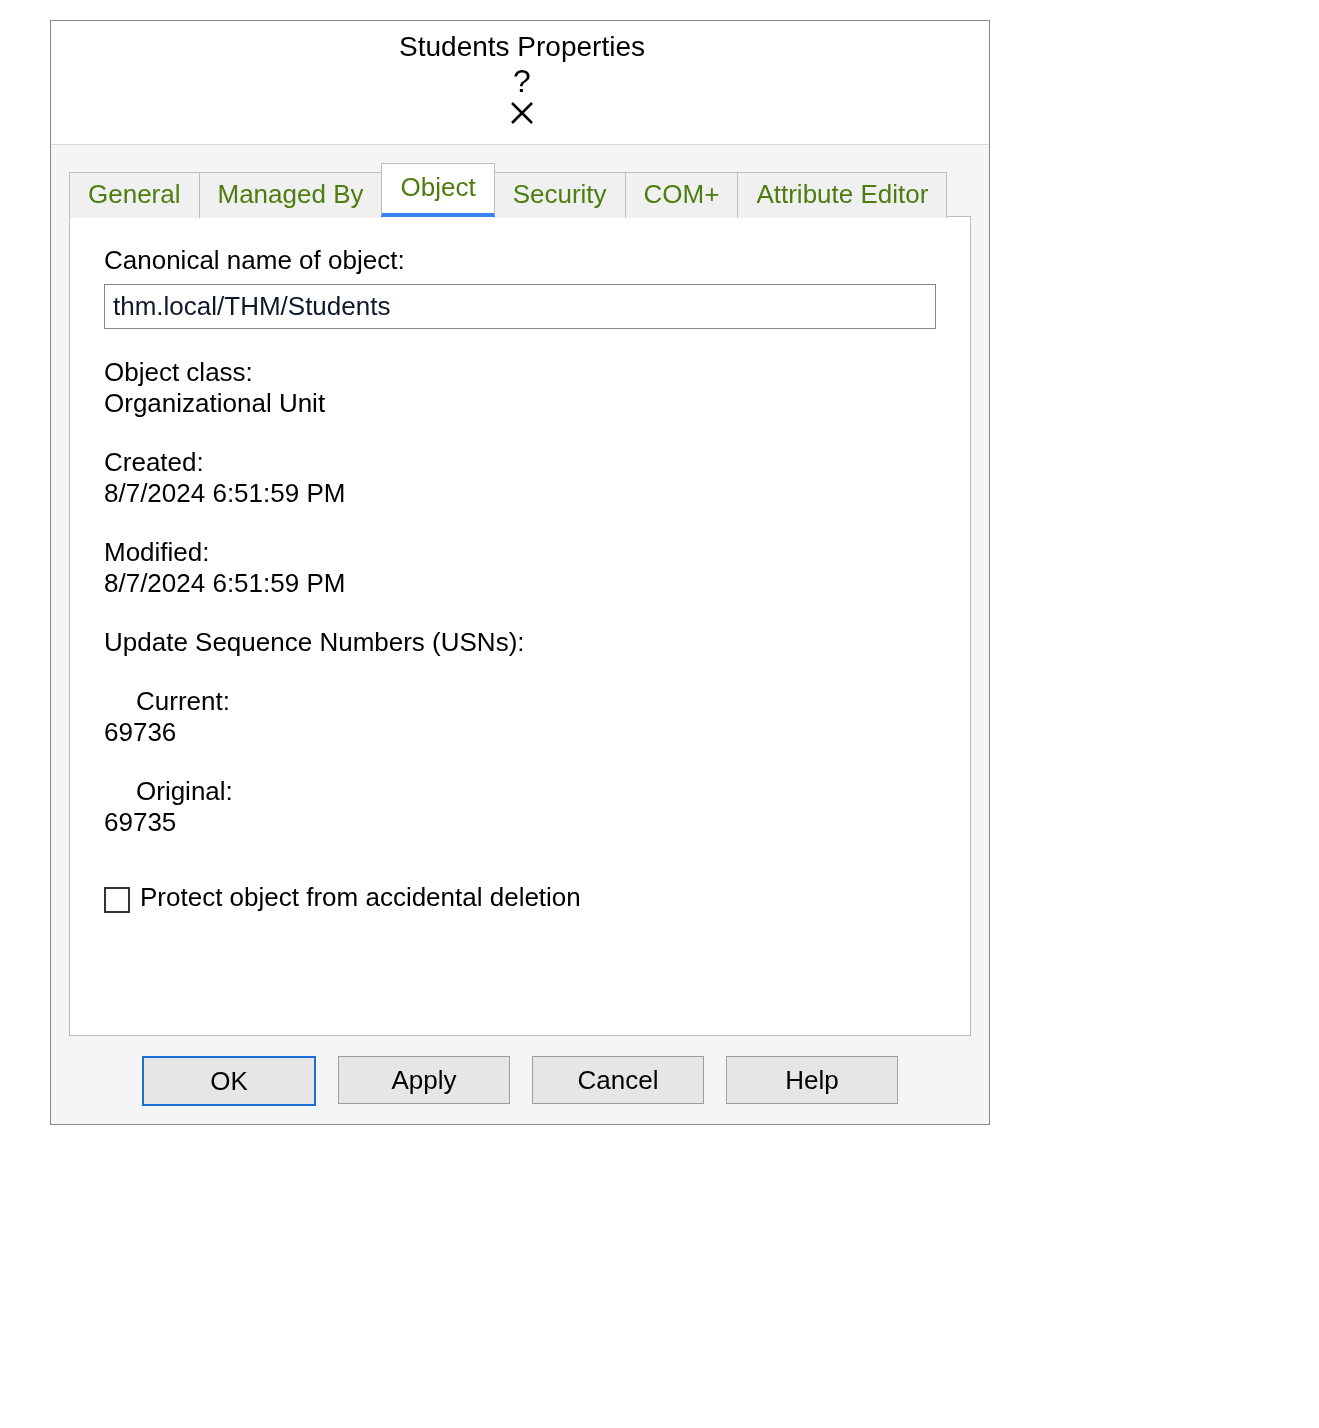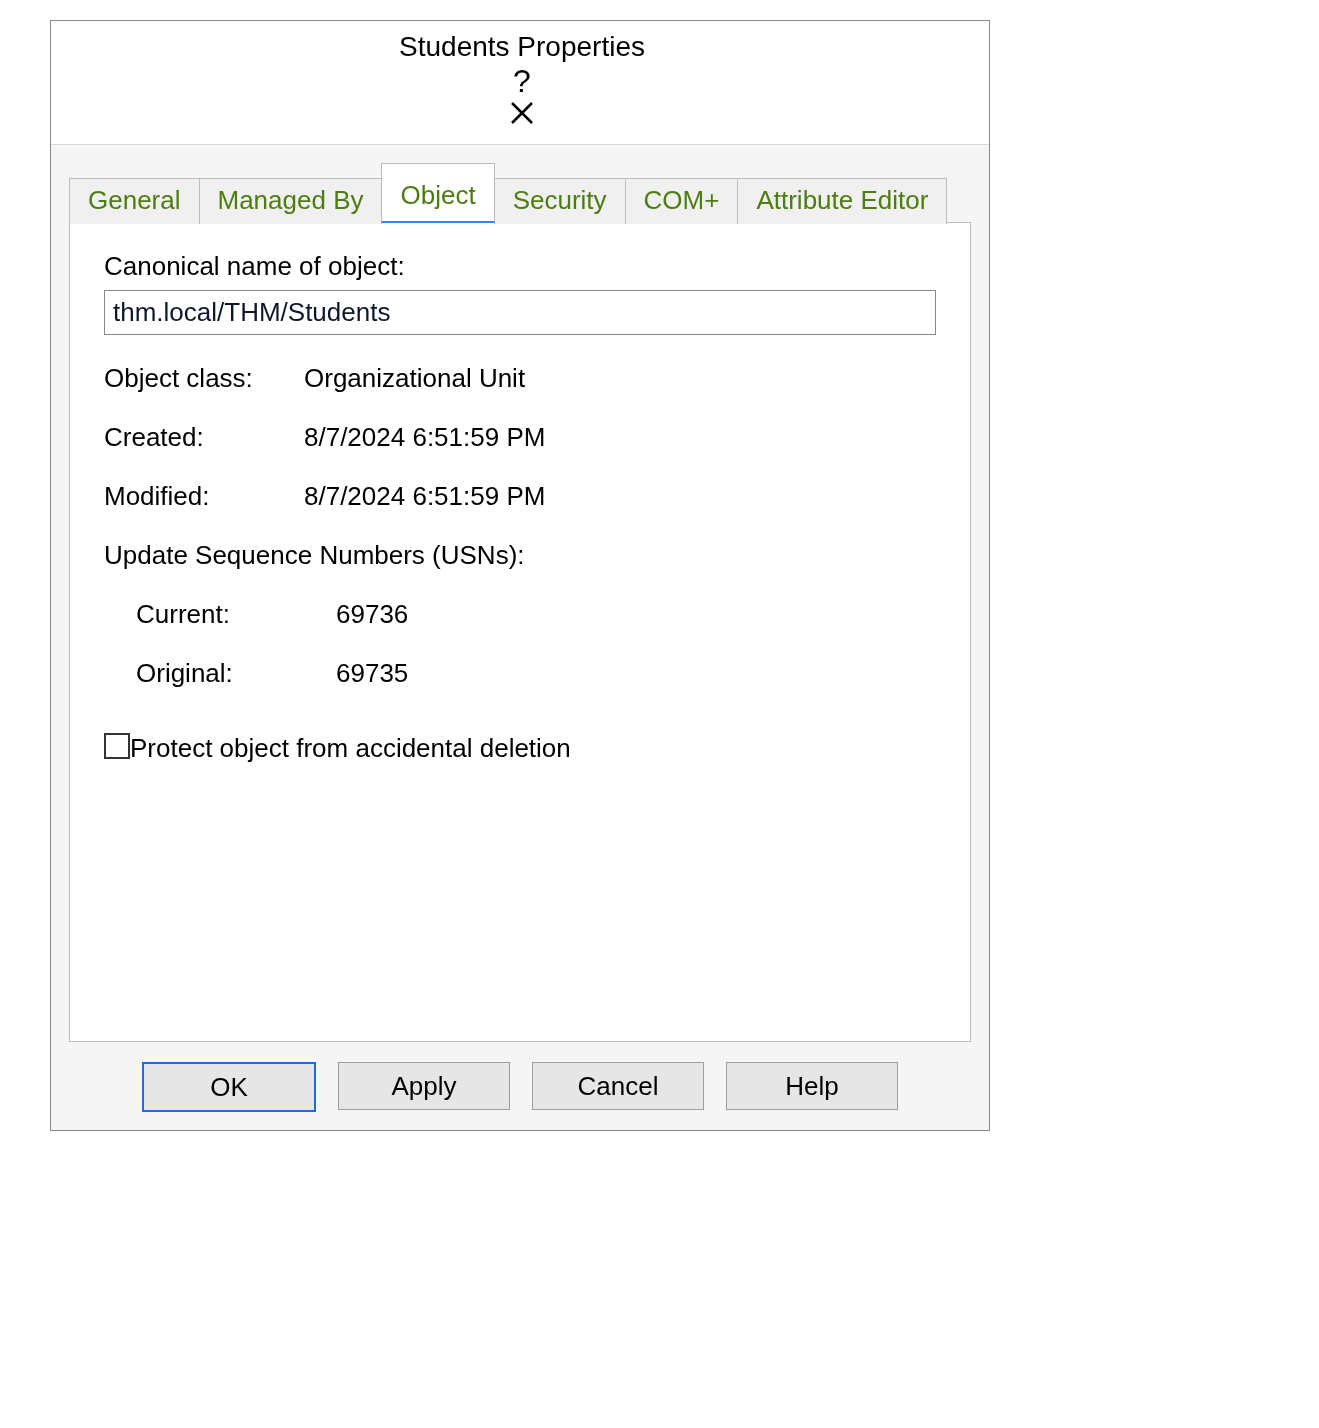--- a/index.html
+++ b/index.html
@@ -59,23 +59,23 @@
     background: #f0f0f0;
     border: 1px solid #bdbdbd;
     border-bottom: none;
     margin-right: -1px;
     cursor: pointer;
     position: relative;
     top: 1px;
   }
   .tab.active {
     background: #ffffff;
-    border-bottom: 2px solid #3b82f6;
+    border-bottom: 4px solid #3b82f6;
     top: 0;
-    padding-top: 16px;
+    padding-top: 8px;
     padding-bottom: 10px;
     z-index: 3;
   }
   .tabcontent {
     background: #ffffff;
     border: 1px solid #bdbdbd;
     padding: 28px 34px 34px 34px;
     min-height: 820px;
     box-sizing: border-box;
     position: relative;
@@ -90,35 +90,36 @@
     border: 1px solid #888;
     padding: 6px 8px;
     font-size: 26px;
     font-family: inherit;
     background: #fff;
     color: #0f172a;
   }
   .kv {
     display: flex;
     margin-top: 28px;
+    flex-direction: column;
   }
   .kv .k {
     width: 200px;
   }
   .kv.indent .k {
     padding-left: 32px;
   }
   .usn-header {
     margin-top: 28px;
   }
   .checkbox-row {
     display: flex;
-    align-items: flex-start;
+    align-items: flex-end;
     margin-top: 44px;
-    gap: 0;
+    gap: 10px;
   }
   .checkbox {
     width: 26px;
     height: 26px;
     border: 2px solid #333;
     background: #fff;
     box-sizing: border-box;
     cursor: pointer;
   }
   .button-row {

